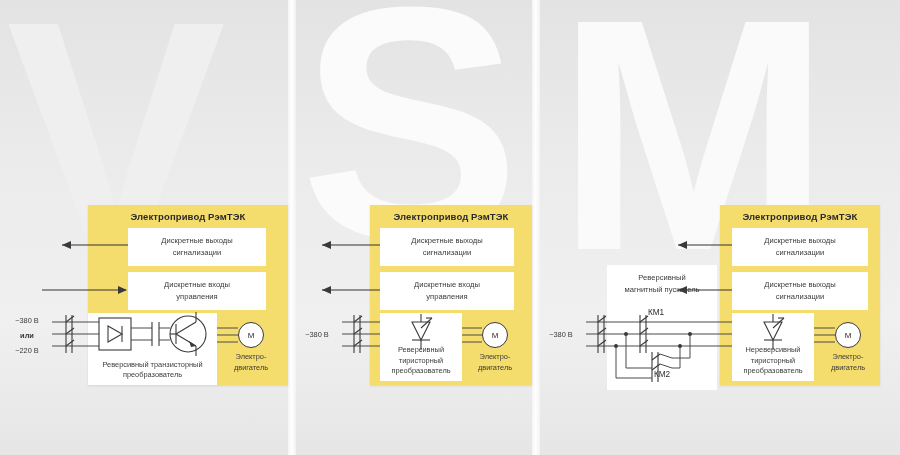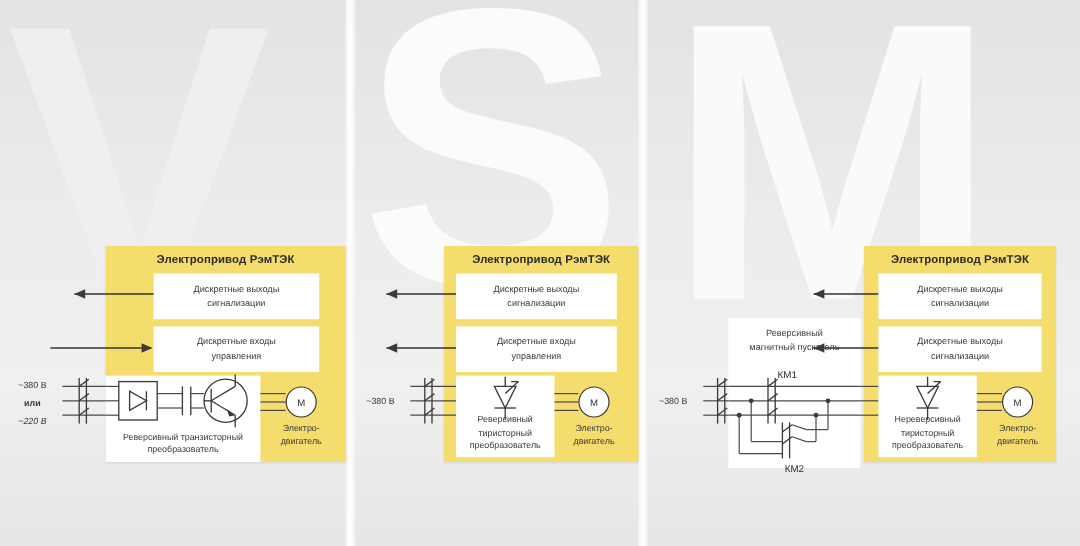--- a/index.html
+++ b/index.html
@@ -106,21 +106,21 @@
     <div class="motor" style="left:238px;top:322px;">
       <span>M</span>
     </div>
     <div class="motor-label" style="left:221px;top:352px;">
       <div>Электро-</div>
       <div>двигатель</div>
     </div>
 
     <div class="vlabel" style="left:4px;top:316px;width:46px;">~380 В</div>
     <div class="vlabel" style="left:4px;top:331px;width:46px;font-weight:bold;">или</div>
-    <div class="vlabel" style="left:4px;top:346px;width:46px;font-style:italic;">~220 В</div>
+    <div class="vlabel" style="left:4px;top:346px;width:46px;">~220 В</div>
 
     <svg width="288" height="455">
 
       <line class="ln-d" x1="128" y1="245" x2="62" y2="245"></line>
       <polygon class="symf" points="62,245 71,241 71,249"></polygon>
 
       <line class="ln-d" x1="42" y1="290" x2="126" y2="290"></line>
       <polygon class="symf" points="127,290 118,286 118,294"></polygon>
 
       <line class="ln" x1="52" y1="322" x2="88" y2="322"></line>
@@ -240,21 +240,21 @@
       <span>сигнализации</span>
     </div>
 
     <div class="starter" style="left:67px;top:265px;width:110px;height:125px;">
       <div class="starter-title">
         <div>Реверсивный</div>
         <div>магнитный пускатель</div>
       </div>
     </div>
     <div class="km" style="left:96px;top:308px;">КМ1</div>
-    <div class="km" style="left:102px;top:386px;">КМ2</div>
+    <div class="km" style="left:102px;top:370px;">КМ2</div>
 
     <div class="conv" style="left:192px;top:313px;width:82px;height:68px;">
       <div class="conv-label">
         <div>Нереверсивный</div>
         <div>тиристорный</div>
         <div>преобразователь</div>
       </div>
     </div>
 
     <div class="motor" style="left:295px;top:322px;">

